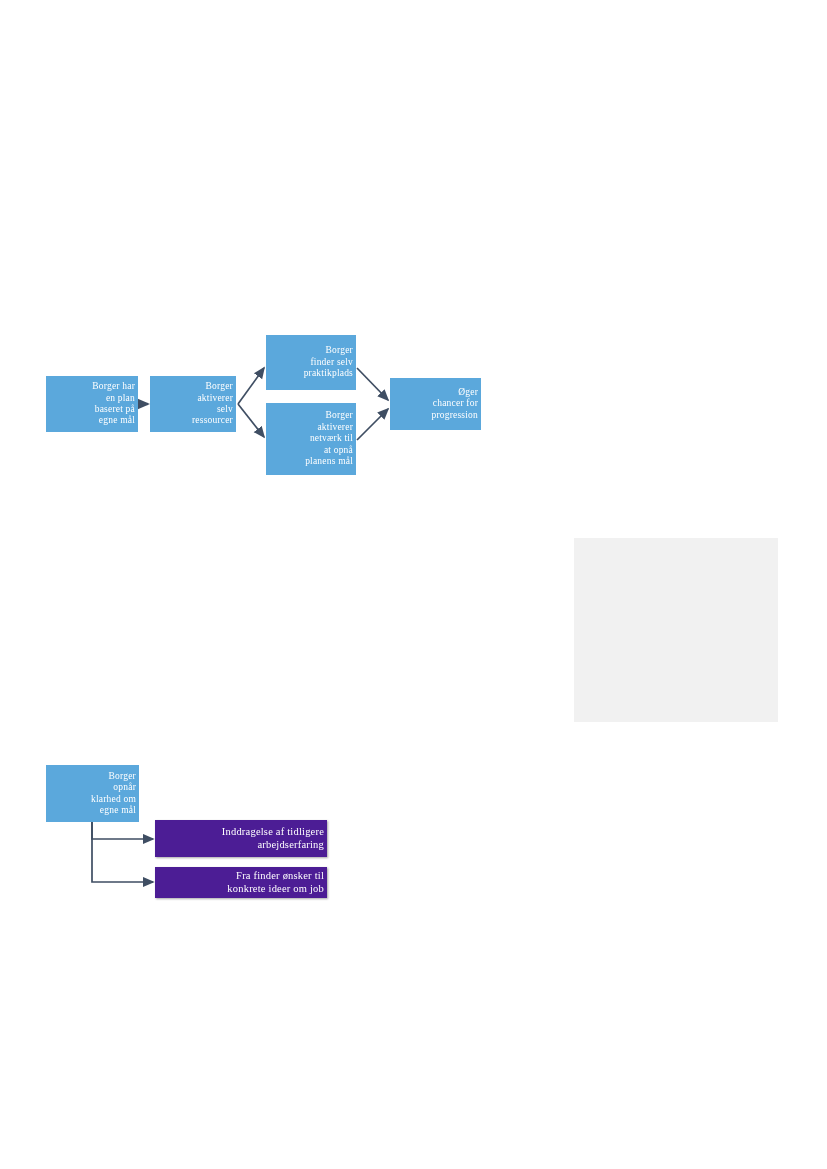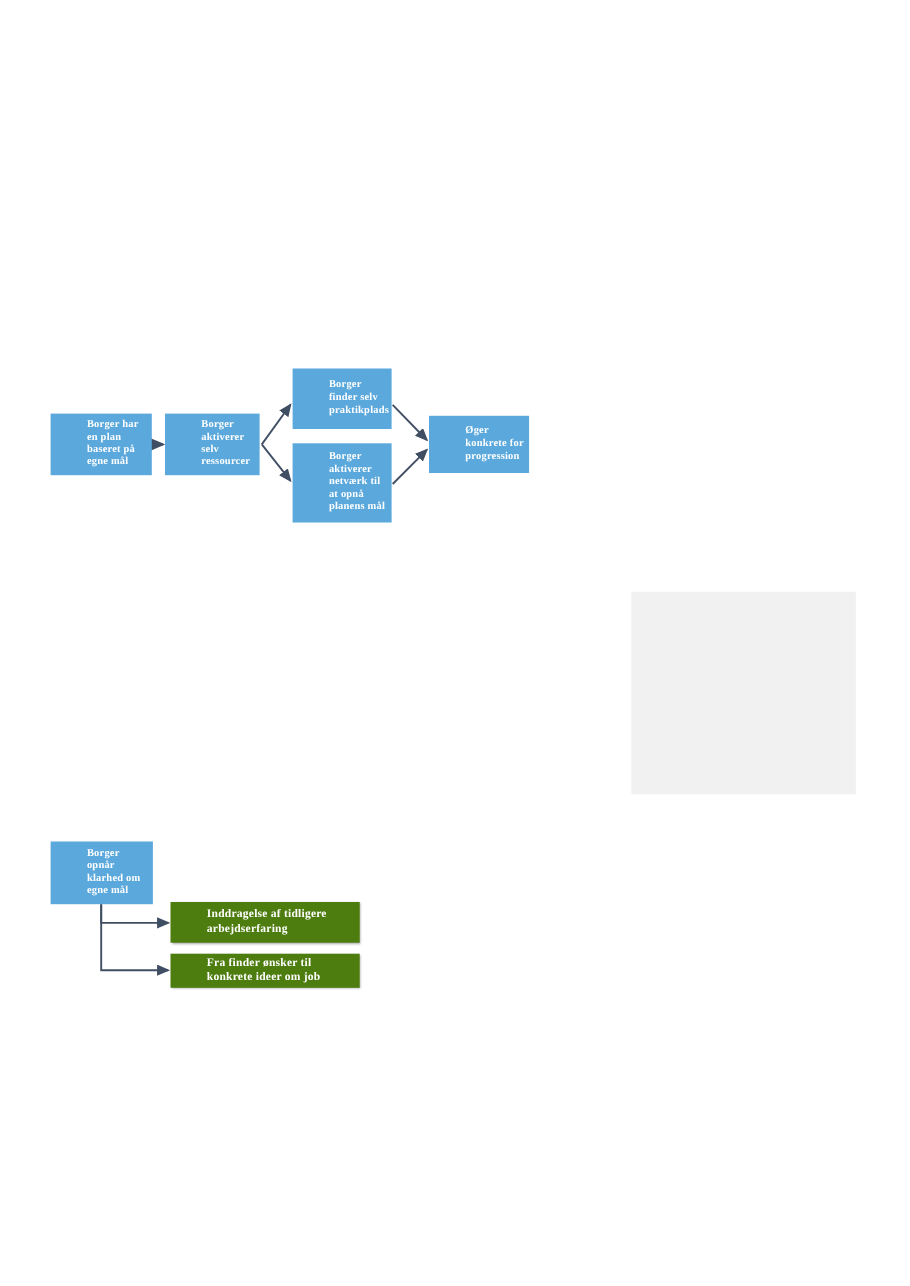--- a/index.html
+++ b/index.html
@@ -19,40 +19,39 @@
     overflow: hidden;
   }
 
   
   .node {
     position: absolute;
     box-sizing: border-box;
     display: flex;
     align-items: center;
     justify-content: center;
-    text-align: left;
+    text-align: right;
     color: #ffffff;
     font-family: "Liberation Serif", serif;
-    font-weight: bold;
+    font-weight: normal;
     letter-spacing: 0.2px;
-    padding-left: 30px;
   }
   .node .node-text {
     display: block;
     width: 100%;
     padding: 0 3px;
     box-sizing: border-box;
     white-space: pre-line;
   }
 
   .node--blue {
     background: #5BA8DC;
   }
   .node--navy {
-    background: #4d7c0f;
+    background: #4c1d95;
     box-shadow: 1px 1px 2px rgba(0,0,0,0.35);
   }
 
   
   #flow-top .node {
     font-size: 9.5px;
     line-height: 11.4px;
   }
   #flow-bottom .node--blue {
     font-size: 9.5px;
@@ -126,21 +125,21 @@
     <div class="node node--blue" style="left:266px; top:403px; width:90px; height:72px;">
       <span class="node-text">Borger
 aktiverer
 netværk til
 at opnå
 planens mål</span>
     </div>
 
     <div class="node node--blue" style="left:390px; top:378px; width:91px; height:52px;">
       <span class="node-text">Øger
-konkrete for
+chancer for
 progression</span>
     </div>
 
   </div>
 
   <div id="grey-panel" style="left:574px; top:538px; width:204px; height:184px;">
     <span></span>
   </div>
 
   <div id="flow-bottom">

